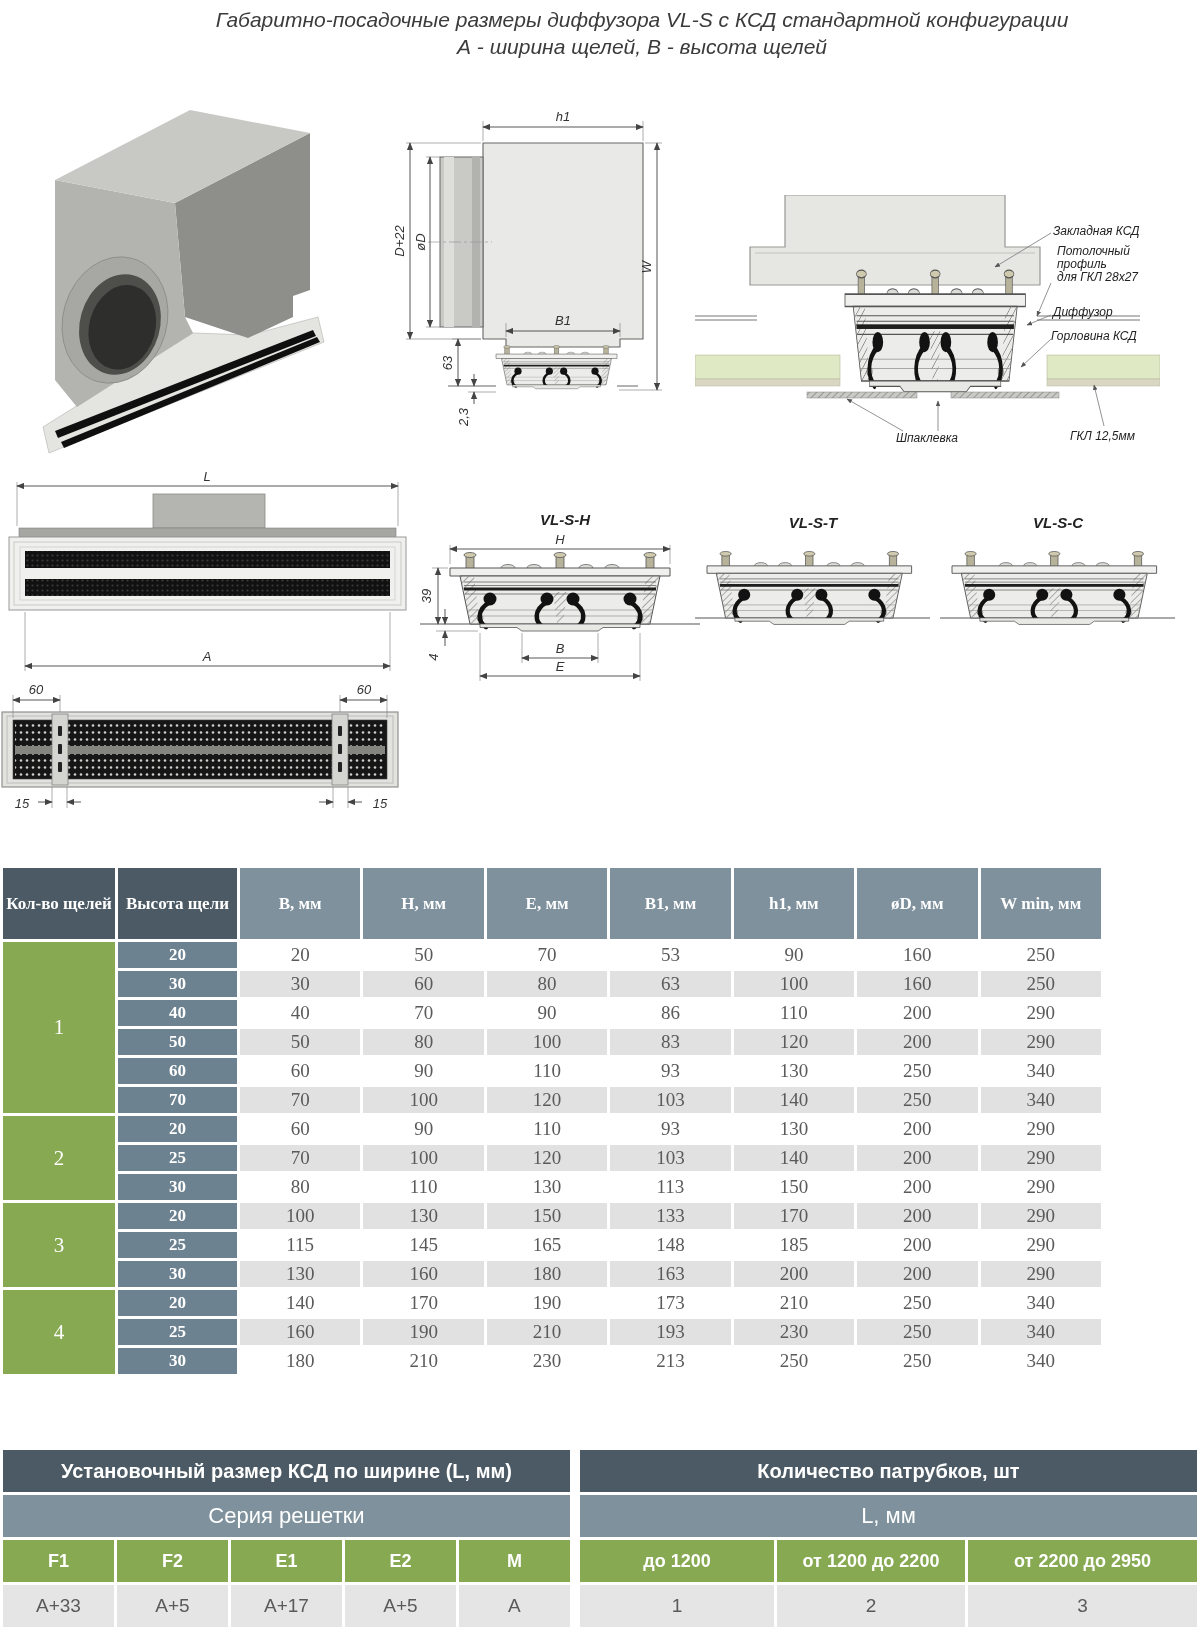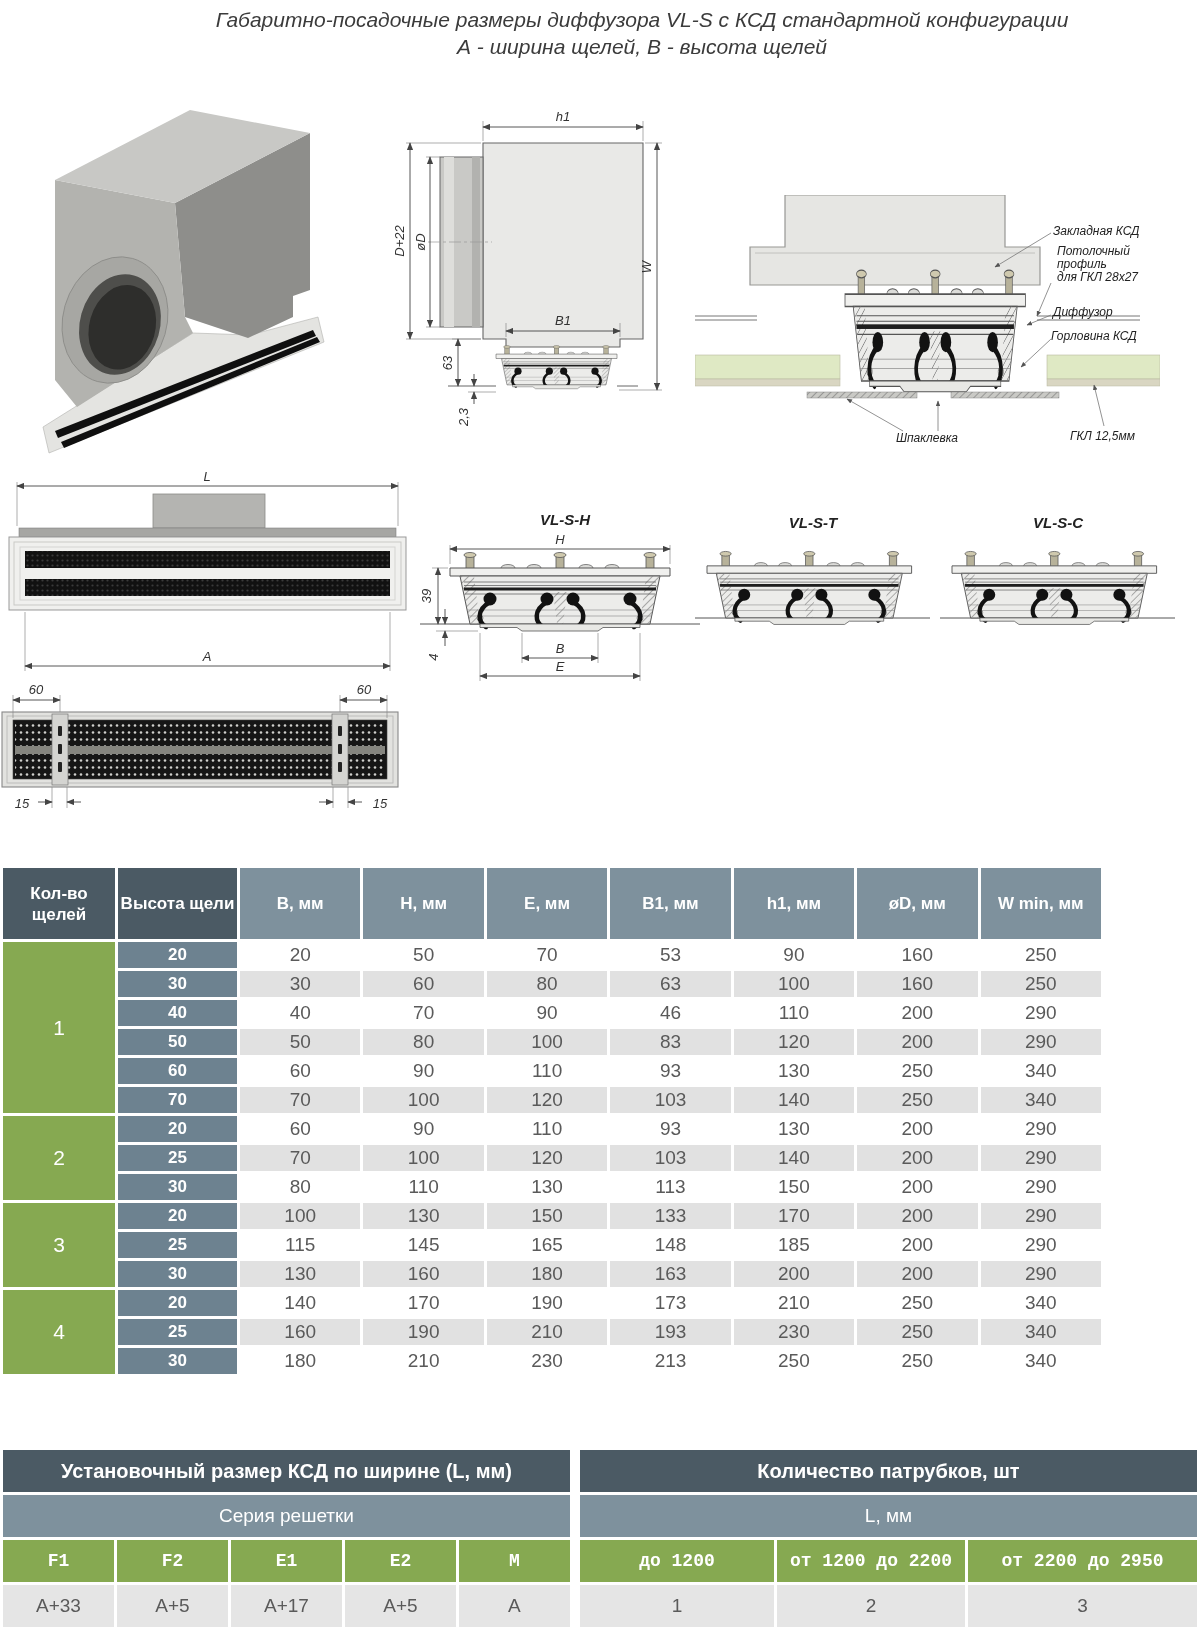--- a/index.html
+++ b/index.html
@@ -9,41 +9,41 @@
          font-style:italic;font-weight:500;font-size:21px;line-height:27px;color:#3b3b3b;padding-left:42px;}
   svg{position:absolute;}
   svg text{font-family:"Liberation Sans",sans-serif;}
   .dl{stroke:#444;stroke-width:0.9;marker-start:url(#arr);marker-end:url(#arr);}
   .xl{stroke:#8a8a8a;stroke-width:0.7;}
   .ldr{stroke:#777;stroke-width:0.8;fill:none;marker-end:url(#arrs);}
   .dim{font-style:italic;font-size:13px;fill:#333;}
   .secl{font-style:italic;font-size:15px;font-weight:600;fill:#222;}
   .callout{font-style:italic;font-size:12px;fill:#222;}
   
-  table.main{position:absolute;top:865px;left:0;width:1104px;border-collapse:collapse;table-layout:fixed;}
+  table.main{position:absolute;top:865px;left:0;width:1104px;border-collapse:collapse;table-layout:fixed;font-family:Liberation Serif, serif;}
   table.main th,table.main td{border:3px solid #fff;padding:0;text-align:center;vertical-align:middle;}
   table.main thead tr{height:74px;}
   table.main thead th{color:#fff;font-size:17px;font-weight:600;line-height:21px;}
   .th-dark{background:#4b5a64;}
   .th-blue{background:#7e919d;}
   table.main tbody tr{height:29px;}
   table.main tbody tr:nth-child(even){background:#e1e1e1;}
   .td-slots{background:#86a951;color:#fff;font-size:21px;font-weight:400;}
   .td-height{background:#6d8290;color:#fff;font-size:17px;font-weight:700;}
   .td-val{color:#5a5a5a;font-size:19px;font-weight:400;}
   
   .bt-wrap{position:absolute;top:1447px;left:0;width:1200px;display:flex;gap:4px;}
   table.bt{border-collapse:collapse;table-layout:fixed;}
   table.bt th,table.bt td{border:3px solid #fff;padding:0;text-align:center;vertical-align:middle;}
   table.bt tr{height:45px;}
   .bt-left{width:576px;padding-left:48px;}
   .bt-right{width:620px;}
   .bt-title{background:#4b5a64;color:#fff;font-size:20px;font-weight:600;}
-  .bt-sub{background:#7e919d;color:#fff;font-size:19px;font-weight:500;}
-  .bt-green{background:#86a951;color:#fff;font-size:18px;font-weight:600;font-family:Liberation Mono, monospace;}
+  .bt-sub{background:#7e919d;color:#fff;font-size:22px;font-weight:500;}
+  .bt-green{background:#86a951;color:#fff;font-size:18px;font-weight:600;}
   .bt-val{background:#e5e5e5;color:#5a5a5a;font-size:19px;}
 </style>
 </head>
 <body>
 
 <div class="page">
 
   <svg width="0" height="0" style="position:absolute" aria-hidden="true">
     <defs>
       <pattern id="hatch" width="5" height="5" patternUnits="userSpaceOnUse" patternTransform="rotate(45)">
@@ -489,21 +489,21 @@
           <td class="td-val">63</td>
           <td class="td-val">100</td>
           <td class="td-val">160</td>
           <td class="td-val">250</td>
         </tr>
         <tr>
           <td class="td-height">40</td>
           <td class="td-val">40</td>
           <td class="td-val">70</td>
           <td class="td-val">90</td>
-          <td class="td-val">46</td>
+          <td class="td-val">86</td>
           <td class="td-val">110</td>
           <td class="td-val">200</td>
           <td class="td-val">290</td>
         </tr>
         <tr>
           <td class="td-height">50</td>
           <td class="td-val">50</td>
           <td class="td-val">80</td>
           <td class="td-val">100</td>
           <td class="td-val">83</td>

